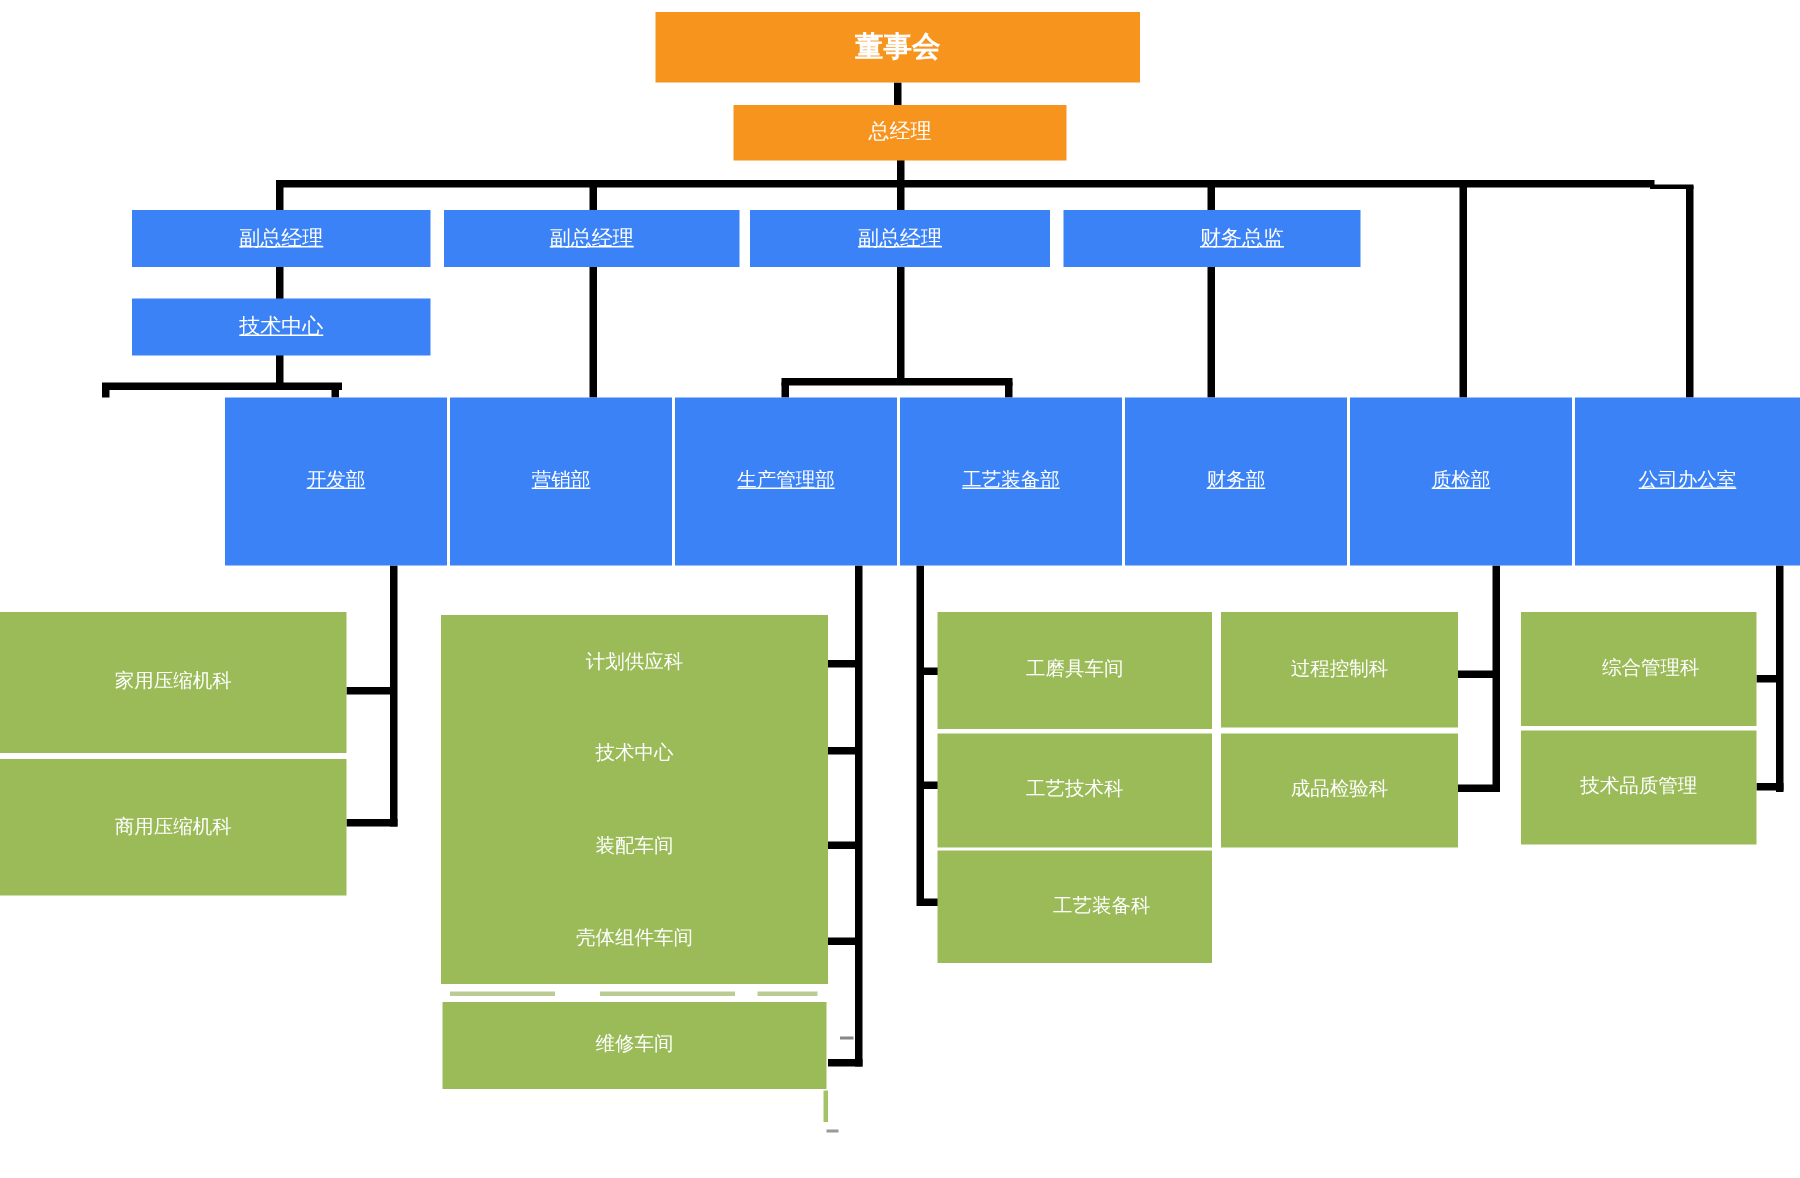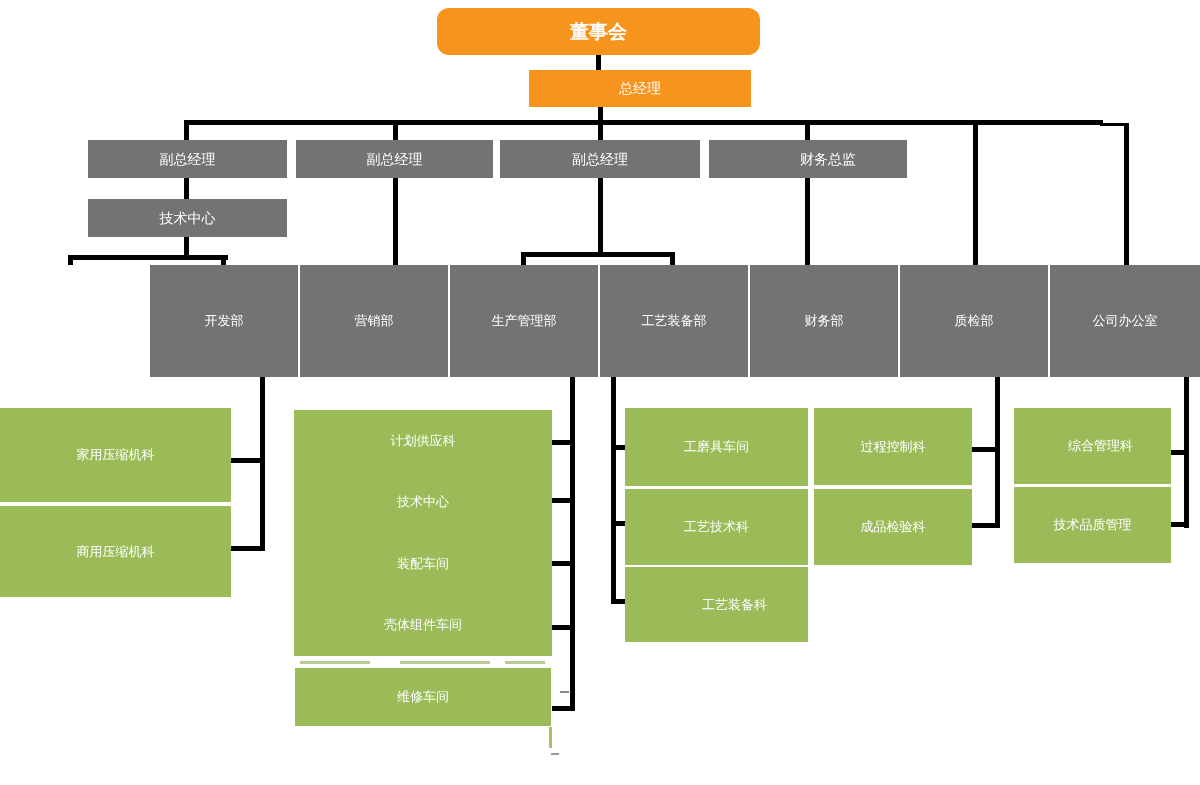--- a/index.html
+++ b/index.html
@@ -5,23 +5,23 @@
   html,body{margin:0;padding:0;background:#ffffff;}
   .stage{
     position:relative;width:1200px;height:785px;background:#ffffff;overflow:hidden;
     font-family:"DejaVu Sans","Liberation Sans",sans-serif;
   }
   .box{
     position:absolute;display:flex;align-items:center;justify-content:center;
     color:#ffffff;font-size:14px;line-height:1.2;text-align:center;box-sizing:border-box;
   }
   .orange{background:#F7941E;}
-  .blue{background:#737373;}
+  .blue{background:#3b82f6;text-decoration:underline;}
   .green{background:#9BBB59;}
-  .board{font-size:19px;font-weight:bold;border-radius:12px;}
+  .board{font-size:19px;font-weight:bold;}
   .dept{font-size:13px;}
   .section{font-size:13px;}
   .line{position:absolute;background:#000000;}
   .prod-block{
     position:absolute;background:#9BBB59;display:flex;flex-direction:column;
   }
   .prod-row{
     flex:1;display:flex;align-items:center;justify-content:center;
     color:#ffffff;font-size:13px;
   }
@@ -73,21 +73,21 @@
   <div class="line" style="left:972px;top:447px;width:26px;height:5px;"></div>
   <div class="line" style="left:972px;top:523px;width:28px;height:5px;"></div>
 
   <div class="line" style="left:1184px;top:377px;width:5px;height:151px;"></div>
   <div class="line" style="left:1171px;top:450px;width:16px;height:5px;"></div>
   <div class="line" style="left:1171px;top:522px;width:18px;height:5px;"></div>
 
   <div class="box orange board" style="left:437px;top:8px;width:323px;height:47px;">
     <span>董事会</span>
   </div>
-  <div class="box orange" style="left:489px;top:70px;width:222px;height:37px;margin-left:40px;">
+  <div class="box orange" style="left:489px;top:70px;width:222px;height:37px;">
     <span>总经理</span>
   </div>
 
   <div class="box blue" style="left:88px;top:140px;width:199px;height:38px;">
     <span>副总经理</span>
   </div>
   <div class="box blue" style="left:296px;top:140px;width:197px;height:38px;">
     <span>副总经理</span>
   </div>
   <div class="box blue" style="left:500px;top:140px;width:200px;height:38px;">

